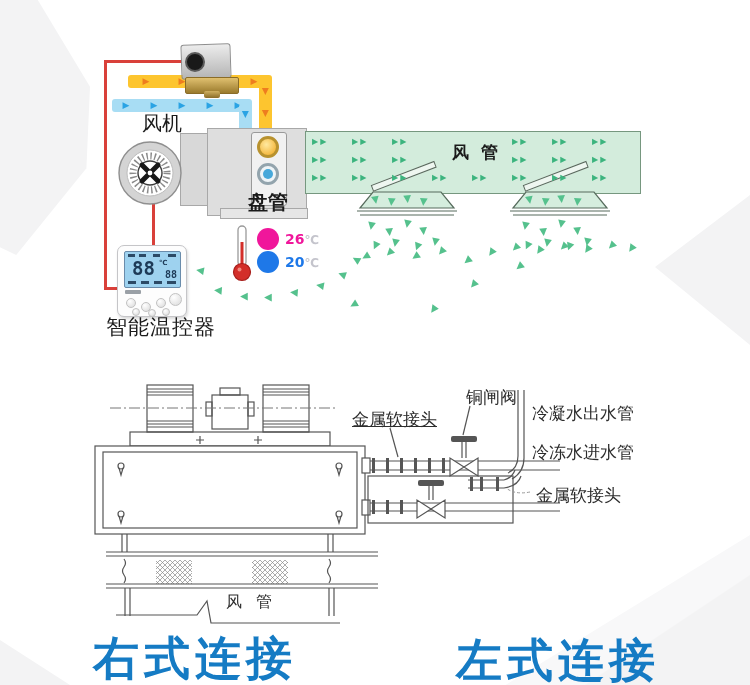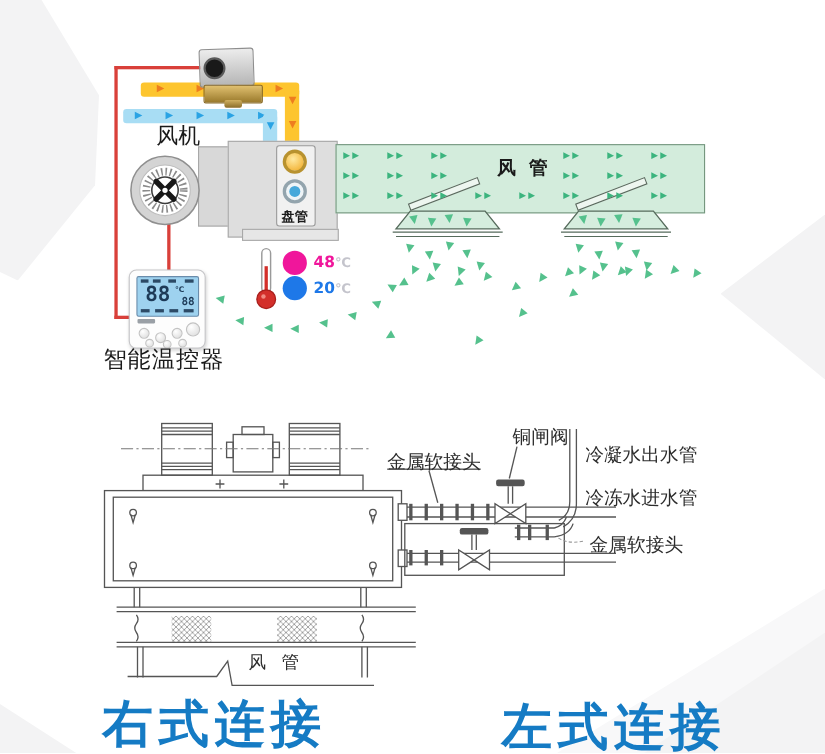--- a/index.html
+++ b/index.html
@@ -21,21 +21,21 @@
   
   #duct{position:absolute;background:var(--duct-fill);border:1px solid #76977f;}
   .duct-arrow{position:absolute;color:var(--duct-arrow);font-size:8px;letter-spacing:2px;line-height:1;}
   .scatter-arrow{position:absolute;color:var(--scatter-arrow);font-size:10px;line-height:1;}
   .deflector{position:absolute;width:66px;height:5px;background:#eef6f0;border:1px solid #5a6a5e;
              transform:rotate(-21deg);transform-origin:left center;}
   
   .lbl{position:absolute;color:#1a1a1a;white-space:nowrap;}
   .lbl-title{font-size:21px;letter-spacing:1px;}
   .lbl-med{font-size:20px;}
-  .lbl-sm{font-size:12px;font-weight:bold;}
+  .lbl-sm{font-size:20px;font-weight:bold;}
   .lbl-duct{font-size:17px;font-weight:bold;letter-spacing:12px;}
   .lbl-draw{font-size:17px;color:#2c2c2c;}
   .lbl-duct2{font-size:16px;color:#2c2c2c;letter-spacing:14px;}
   .caption{position:absolute;font-size:46px;font-weight:bold;color:var(--caption);letter-spacing:5px;}
   
   #thermostat{position:absolute;left:117px;top:245px;width:68px;height:70px;background:#fdfdfd;
               border:1px solid #c5c5c8;border-radius:7px;box-shadow:1px 2px 3px rgba(0,0,0,.15);}
   #lcd{position:absolute;left:6px;top:5px;width:55px;height:35px;background:#9ed2ef;border:1px solid #6a8cab;border-radius:2px;}
   .lcd-bit{position:absolute;background:#2c4a66;}
   #lcd-main{position:absolute;left:7px;top:7px;font-family:"DejaVu Sans Mono","Liberation Mono",monospace;
@@ -146,21 +146,21 @@
   </svg>
 
   <svg style="left:232px;top:224px;" width="20" height="58" viewBox="0 0 20 58">
     <rect x="6" y="2" width="8" height="40" rx="4" fill="#ffffff" stroke="#9a9a9a" stroke-width="1.3"></rect>
     <rect x="8.5" y="18" width="3" height="26" fill="#d32f2a"></rect>
     <circle cx="10" cy="48" r="8.5" fill="#d32f2a" stroke="#a81f1c" stroke-width="1.2"></circle>
     <circle cx="7.5" cy="45.5" r="2" fill="#f08a80"></circle>
   </svg>
   <div class="legend-dot" style="left:257px;top:228px;background:var(--hot-legend);"></div>
   <div class="legend-text" style="left:285px;top:232px;color:var(--hot-legend);">
-    <span>48</span><span class="unit">℃</span>
+    <span>26</span><span class="unit">℃</span>
   </div>
   <div class="legend-dot" style="left:257px;top:251px;background:var(--cold-legend);"></div>
   <div class="legend-text" style="left:285px;top:255px;color:var(--cold-legend);">
     <span>20</span><span class="unit">℃</span>
   </div>
 
   <div id="thermostat">
     <div id="lcd">
       <div class="lcd-bit" style="left:3px;top:2px;width:7px;height:3px;"></div>
       <div class="lcd-bit" style="left:14px;top:2px;width:7px;height:3px;"></div>
@@ -176,21 +176,21 @@
     </div>
     <div style="position:absolute;left:7px;top:44px;width:16px;height:4px;background:#9aa0a6;border-radius:1px;"></div>
     <div class="tbtn" style="left:8px;top:52px;width:8px;height:8px;"></div>
     <div class="tbtn" style="left:23px;top:56px;width:8px;height:8px;"></div>
     <div class="tbtn" style="left:38px;top:52px;width:8px;height:8px;"></div>
     <div class="tbtn" style="left:51px;top:47px;width:11px;height:11px;"></div>
     <div class="tbtn" style="left:14px;top:62px;width:6px;height:6px;"></div>
     <div class="tbtn" style="left:30px;top:63px;width:6px;height:6px;"></div>
     <div class="tbtn" style="left:44px;top:62px;width:6px;height:6px;"></div>
   </div>
-  <div class="lbl lbl-title" style="left:94px;top:313px;">智能温控器</div>
+  <div class="lbl lbl-title" style="left:106px;top:313px;">智能温控器</div>
 
   <svg style="left:85px;top:378px;" width="500" height="250" viewBox="85 378 500 250">
 
     <rect class="ln" x="147" y="385" width="46" height="47"></rect>
     <path class="ln" d="M147 389 H193 M147 392 H193 M147 395 H193 M147 421 H193 M147 424 H193 M147 427 H193"></path>
     <rect class="ln" x="263" y="385" width="46" height="47"></rect>
     <path class="ln" d="M263 389 H309 M263 392 H309 M263 395 H309 M263 421 H309 M263 424 H309 M263 427 H309"></path>
 
     <rect class="ln" x="220" y="388" width="20" height="7"></rect>
     <rect class="ln" x="212" y="395" width="36" height="34"></rect>

